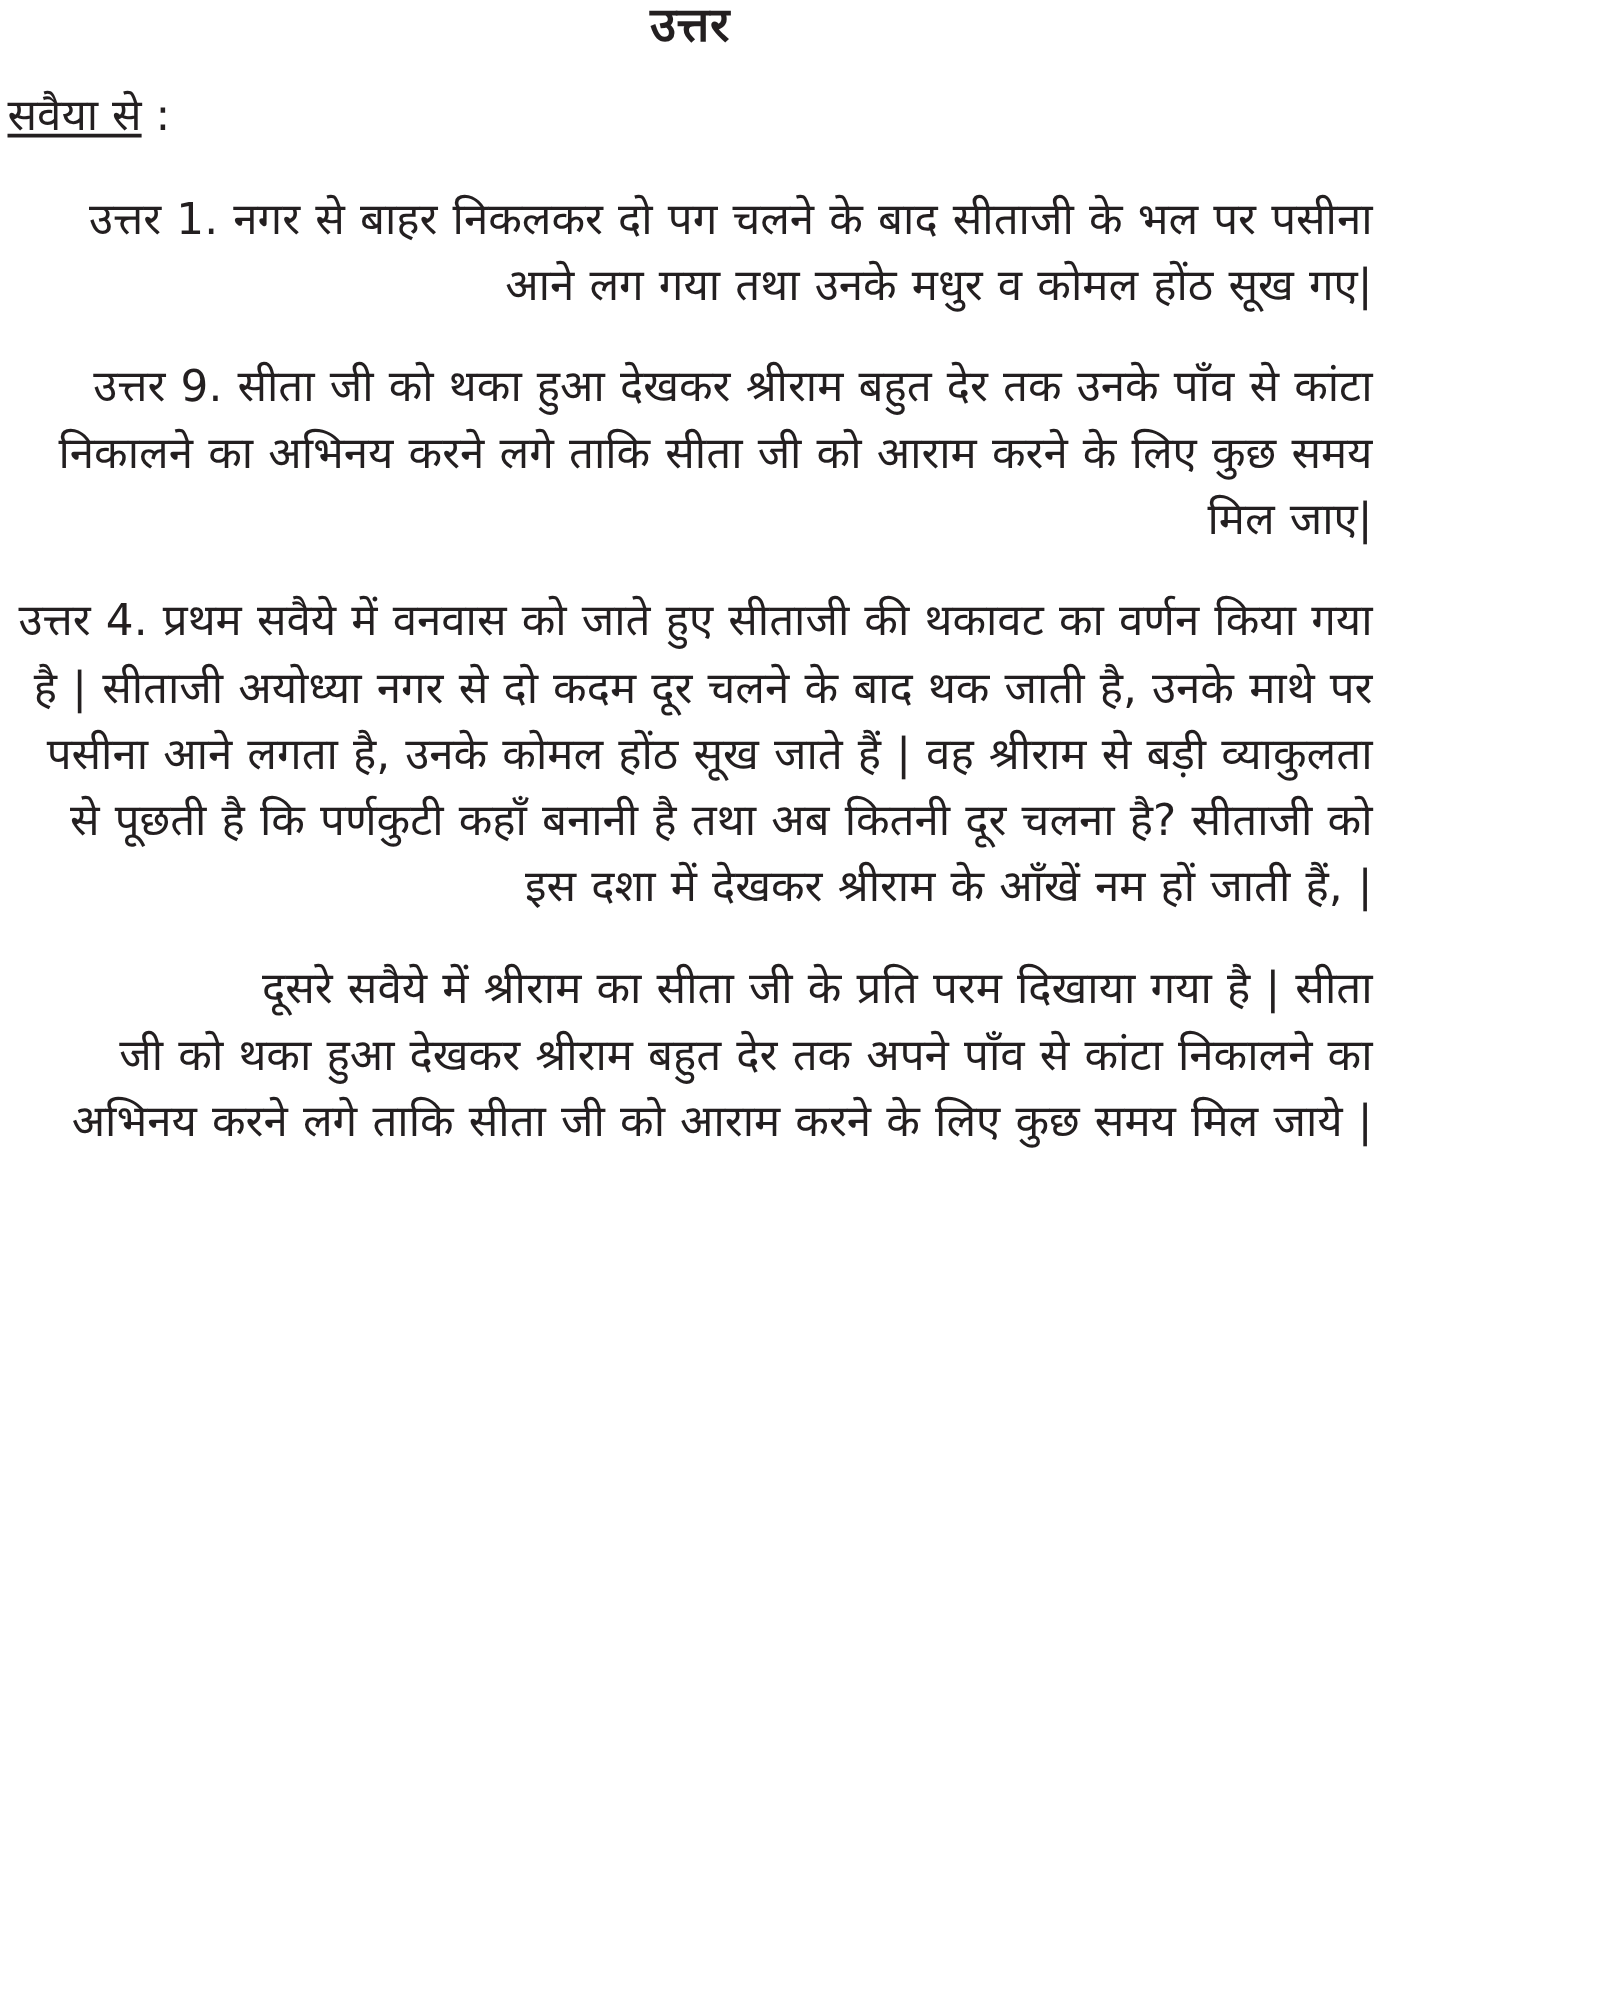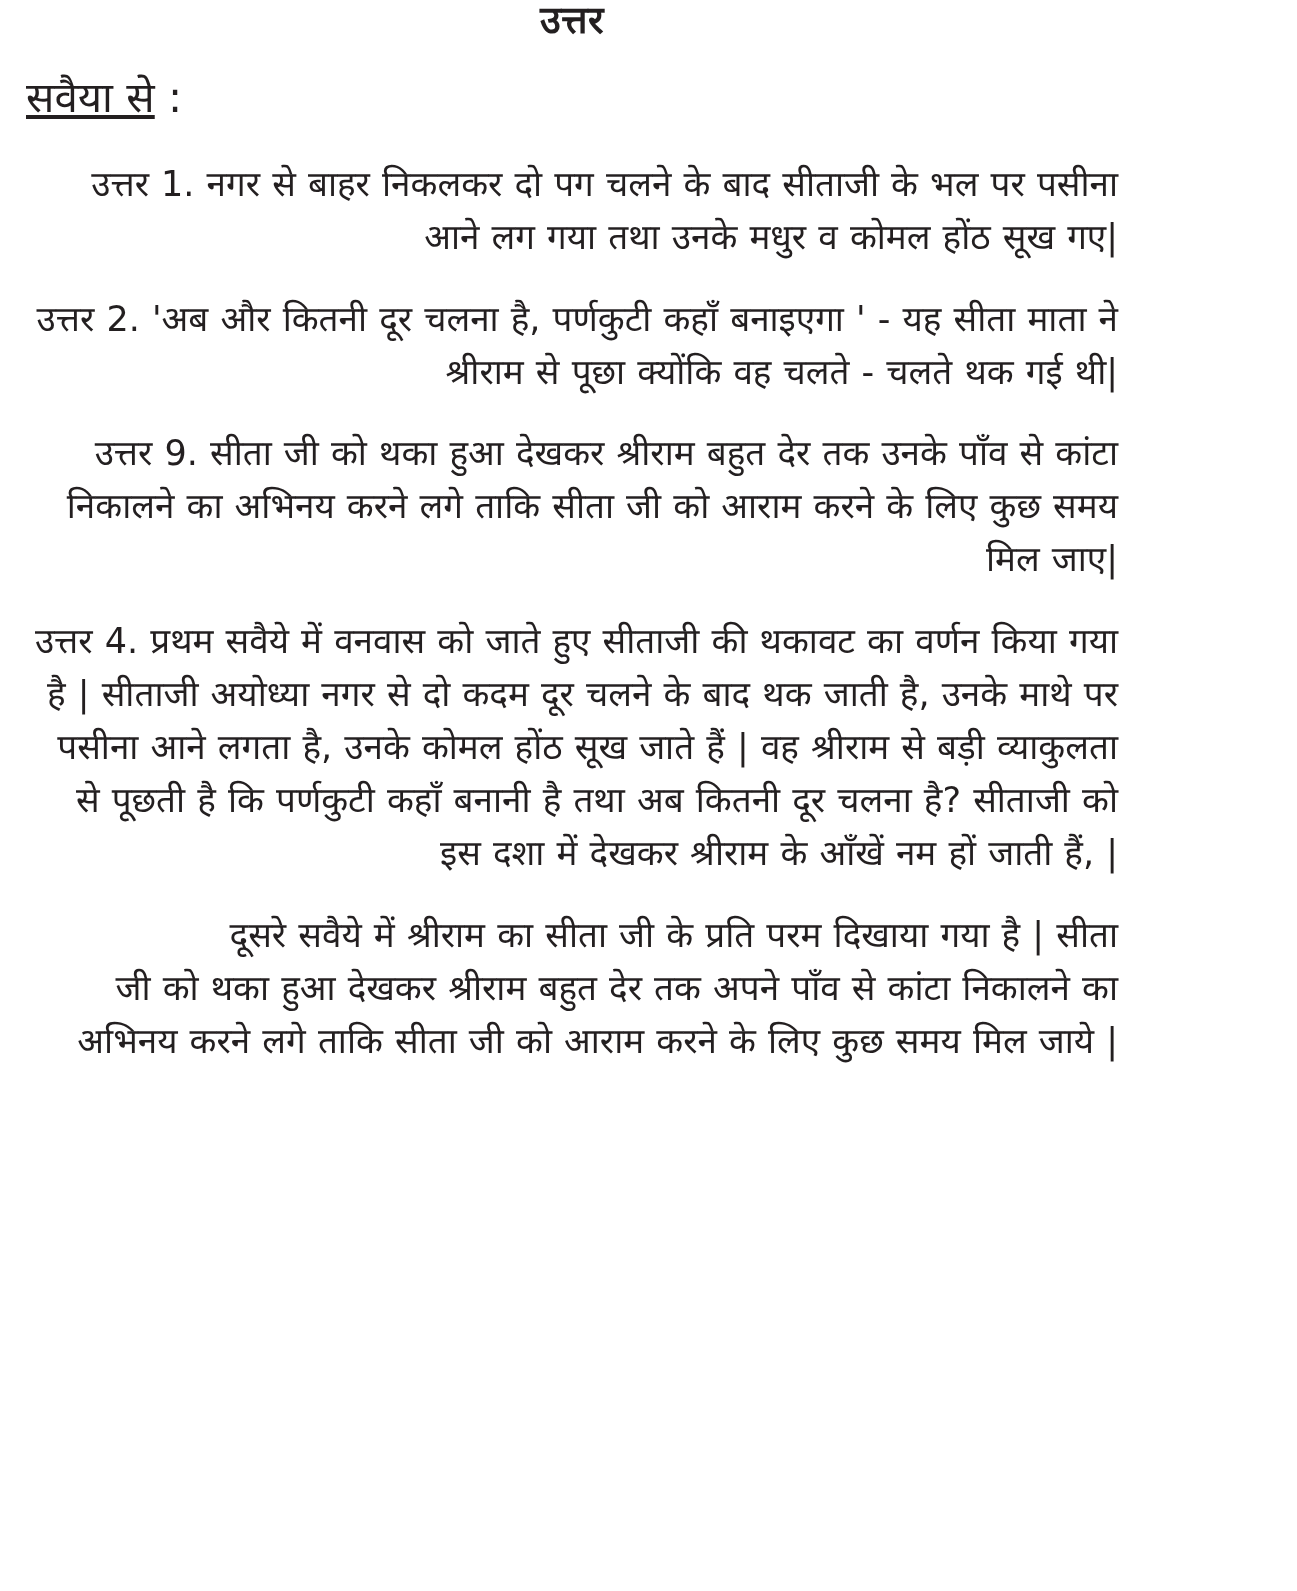--- a/index.html
+++ b/index.html
@@ -12,32 +12,31 @@
     width: 1297px;
     min-height: 1591px;
     font-family: "DejaVu Sans", "Liberation Sans", sans-serif;
     color: #231f20;
     -webkit-font-smoothing: antialiased;
   }
   .page {
     width: 1110px;
     box-sizing: border-box;
     padding: 0px 12px 10px 6px;
-    margin-left: 20px;
   }
   .doc-title {
     text-align: center;
     font-size: 38px;
     font-weight: bold;
     line-height: 1.1;
     margin: 0 0 30px 0;
     letter-spacing: 0.5px;
   }
   .section-label {
-    font-size: 42px;
+    font-size: 35px;
     line-height: 1.25;
     margin: 0 0 34px 0;
   }
   .section-label .u {
     text-decoration: underline;
     text-underline-offset: 3px;
   }
   p.para {
     font-size: 35px;
     line-height: 1.52;
@@ -55,18 +54,17 @@
 </head>
 <body>
 
 <div class="page">
 
   <h1 class="doc-title">उत्तर</h1>
 
   <div class="section-label"><span class="u">सवैया से</span><span> :</span></div>
 
   <p class="para">उत्तर 1. नगर से बाहर निकलकर दो पग चलने के बाद सीताजी के भल पर पसीना आने लग गया तथा उनके मधुर व कोमल होंठ सूख गए|</p>
-  <p class="para">उत्तर 2.  'अब और कितनी दूर चलना है, पर्णकुटी कहाँ बनाइएगा ' - यह सीता माता ने श्रीराम से पूछा क्योंकि वह चलते - चलते थक गई थी|</p>
   <p class="para">उत्तर 9. सीता जी को थका हुआ देखकर श्रीराम बहुत देर तक उनके पाँव से कांटा निकालने का अभिनय करने लगे ताकि सीता जी को आराम करने के लिए कुछ समय मिल जाए|</p>
   <p class="para">उत्तर 4. प्रथम सवैये में वनवास को जाते हुए सीताजी की थकावट का वर्णन किया गया है | सीताजी अयोध्या नगर से दो कदम दूर चलने के बाद थक जाती है, उनके माथे पर पसीना आने लगता है, उनके कोमल होंठ सूख जाते हैं | वह श्रीराम से बड़ी व्याकुलता से पूछती है कि पर्णकुटी कहाँ बनानी है तथा अब कितनी दूर चलना है? सीताजी को इस दशा में देखकर श्रीराम के आँखें नम हों जाती हैं, |</p>
   <p class="para indent-first">दूसरे सवैये में श्रीराम का सीता जी के प्रति परम दिखाया गया है | सीता जी को थका हुआ देखकर श्रीराम बहुत देर तक  अपने पाँव से कांटा निकालने का अभिनय करने लगे ताकि सीता जी को आराम करने के लिए कुछ समय मिल जाये |</p>
 
 </div>
 
 </body></html>

